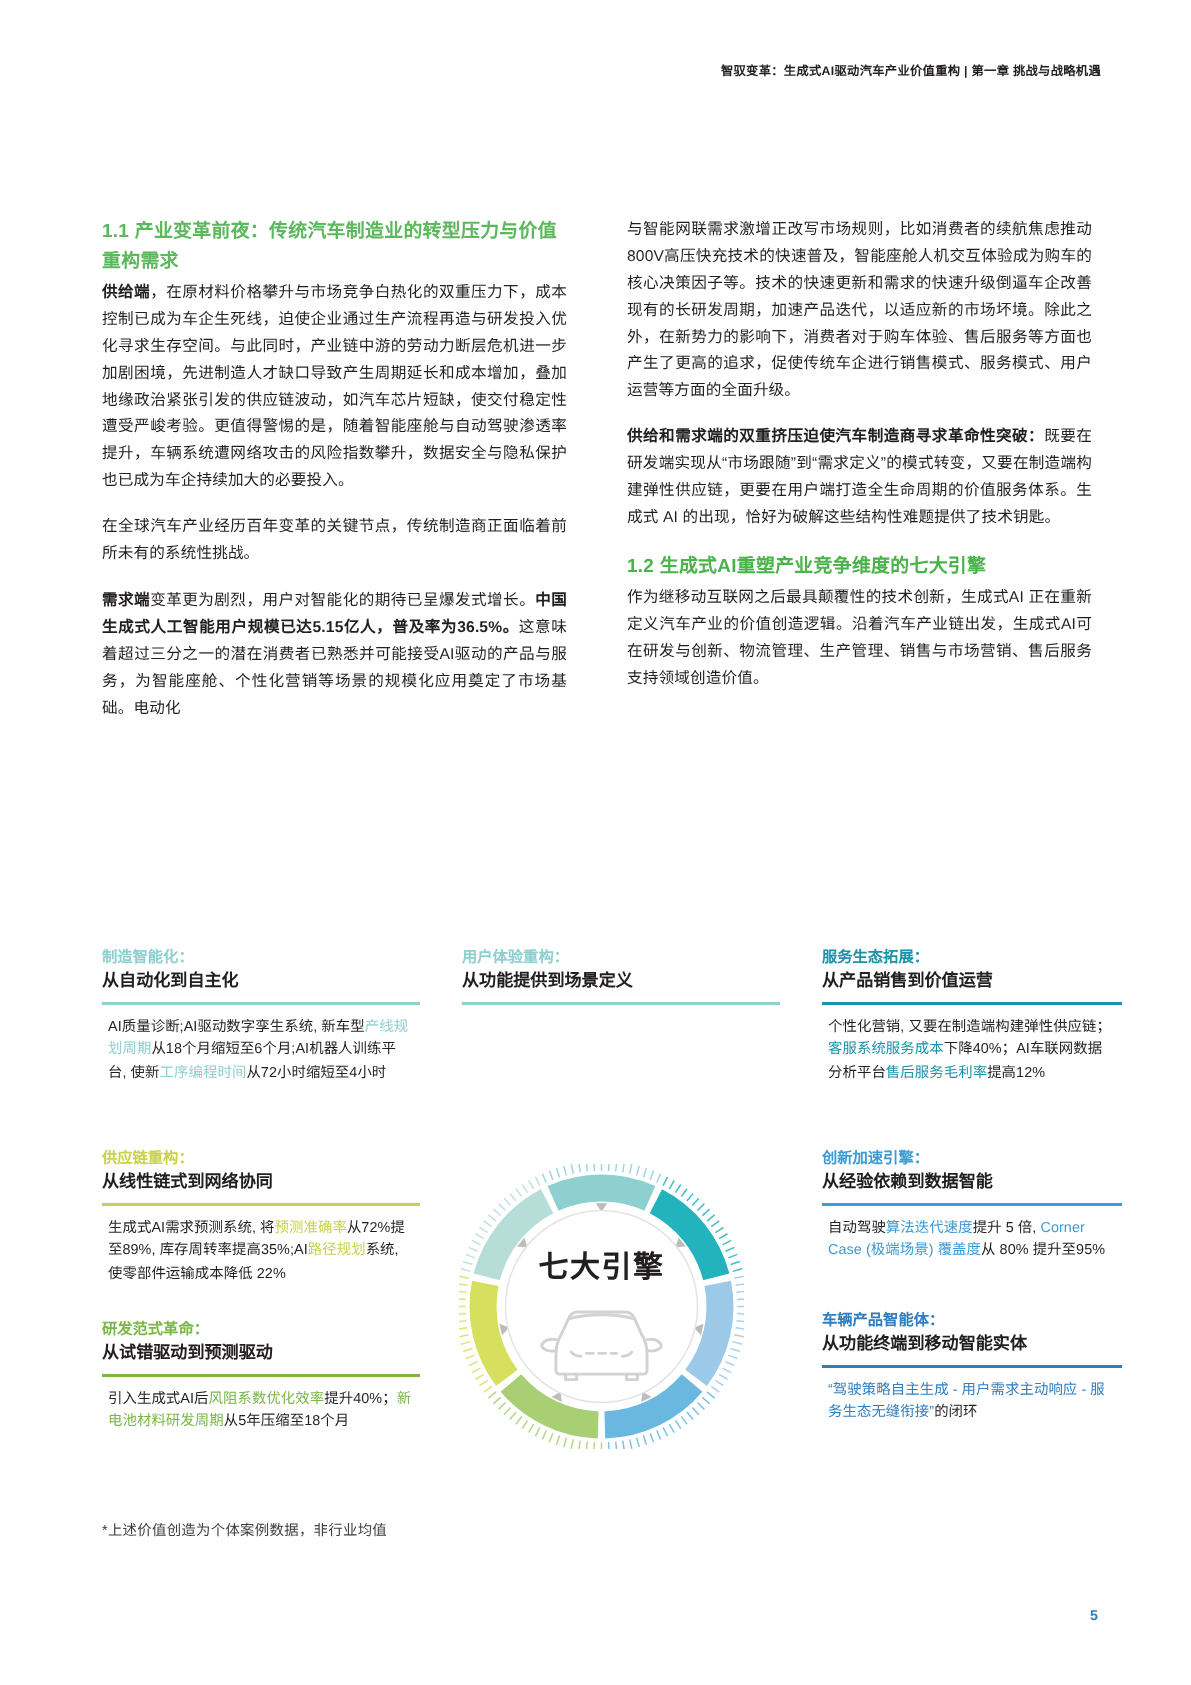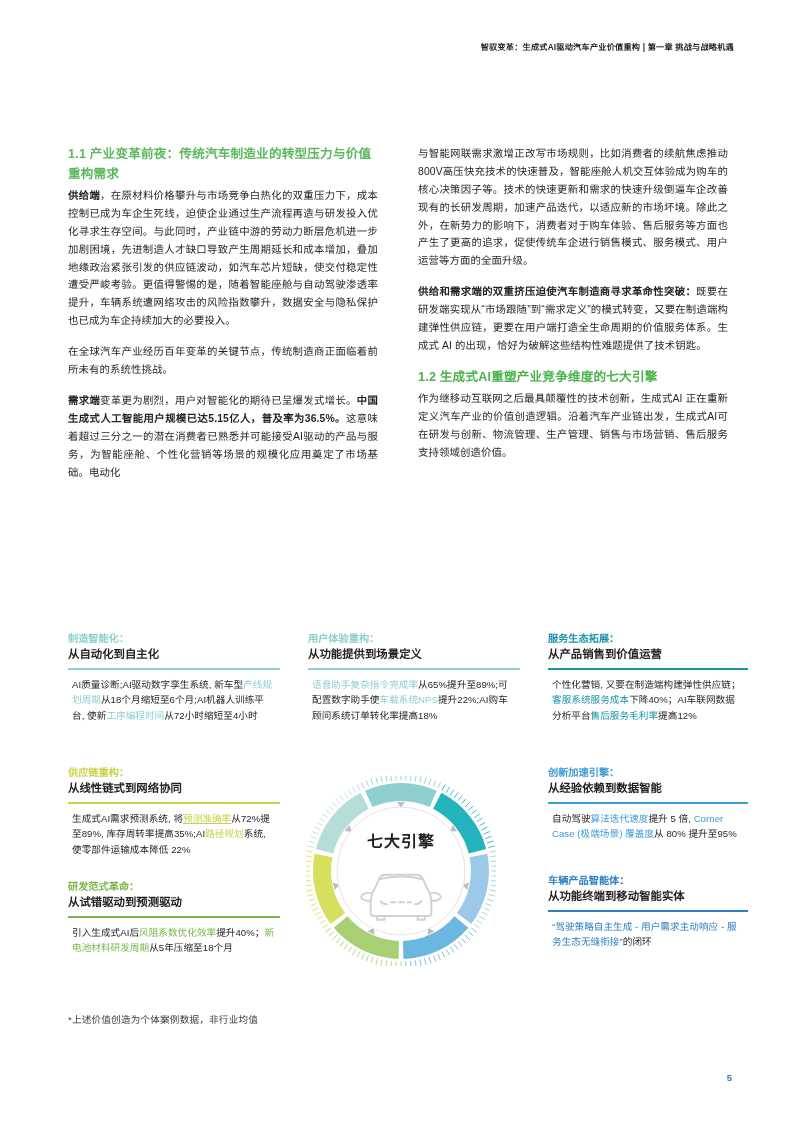--- a/index.html
+++ b/index.html
@@ -105,21 +105,21 @@
   .wheel {
     position: absolute;
     left: 238px; top: 148px;
     width: 190px; height: 190px;
   }
   .wheel svg { display:block; }
   .wheel-label {
     position: absolute;
     top: 52px; left: 0; width: 100%;
     text-align: center;
-    font-size: 16px;
+    font-size: 20px;
     font-weight: bold;
     color: #231f20;
     letter-spacing: 1px;
   }
 
   
   .footnote {
     position: absolute;
     left: 68px; top: 1012px;
     font-size: 9.6px;
@@ -325,35 +325,34 @@
     <p class="eyebrow" style="color: rgb(142, 207, 208);">制造智能化：</p>
     <p class="headline">从自动化到自主化</p>
     <div class="rule" style="background: rgb(142, 207, 208);"></div>
     <p class="desc"><span>AI质量诊断;AI驱动数字孪生系统, 新车型</span><span class="hl" style="color: rgb(142, 207, 208);">产线规划周期</span><span>从18个月缩短至6个月;AI机器人训练平台, 使新</span><span class="hl" style="color: rgb(142, 207, 208);">工序编程时间</span><span>从72小时缩短至4小时</span></p>
   </div>
 
   <div class="card" id="card-experience">
     <p class="eyebrow" style="color: rgb(142, 207, 208);">用户体验重构：</p>
     <p class="headline">从功能提供到场景定义</p>
     <div class="rule" style="background: rgb(142, 207, 208);"></div>
-    <p class="desc"><span class="hl" style="color: rgb(142, 207, 208);">语音助手复杂指令完成率</span><span>从65%提升至89%;可配置数字助手使</span><span class="hl" style="color: rgb(142, 207, 208);">车载系统NPS</span><span>提升22%;AI购车顾问系统订单转化率提高18%</span></p>
   </div>
 
   <div class="card" id="card-service">
     <p class="eyebrow" style="color: rgb(26, 147, 168);">服务生态拓展：</p>
     <p class="headline">从产品销售到价值运营</p>
     <div class="rule" style="background: rgb(26, 147, 168);"></div>
     <p class="desc"><span>个性化营销, 又要在制造端构建弹性供应链；</span><span class="hl" style="color: rgb(26, 147, 168);">客服系统服务成本</span><span>下降40%；AI车联网数据分析平台</span><span class="hl" style="color: rgb(26, 147, 168);">售后服务毛利率</span><span>提高12%</span></p>
   </div>
 
   <div class="card" id="card-supplychain">
     <p class="eyebrow" style="color: rgb(200, 210, 74);">供应链重构：</p>
     <p class="headline">从线性链式到网络协同</p>
     <div class="rule" style="background: rgb(200, 210, 74);"></div>
-    <p class="desc"><span>生成式AI需求预测系统, 将</span><span class="hl" style="color: rgb(200, 210, 74); text-decoration: underline;">预测准确率</span><span>从72%提至89%, 库存周转率提高35%;AI</span><span class="hl" style="color: rgb(200, 210, 74);">路径规划</span><span>系统, 使零部件运输成本降低 22%</span></p>
+    <p class="desc"><span>生成式AI需求预测系统, 将</span><span class="hl" style="color: rgb(200, 210, 74);">预测准确率</span><span>从72%提至89%, 库存周转率提高35%;AI</span><span class="hl" style="color: rgb(200, 210, 74);">路径规划</span><span>系统, 使零部件运输成本降低 22%</span></p>
   </div>
 
   <div class="card" id="card-innovation">
     <p class="eyebrow" style="color: rgb(63, 155, 212);">创新加速引擎：</p>
     <p class="headline">从经验依赖到数据智能</p>
     <div class="rule" style="background: rgb(63, 155, 212);"></div>
     <p class="desc"><span>自动驾驶</span><span class="hl" style="color: rgb(63, 155, 212);">算法迭代速度</span><span>提升 5 倍, </span><span class="hl" style="color: rgb(63, 155, 212);">Corner Case (极端场景) 覆盖度</span><span>从 80% 提升至95%</span></p>
   </div>
 
   <div class="card" id="card-rnd">

